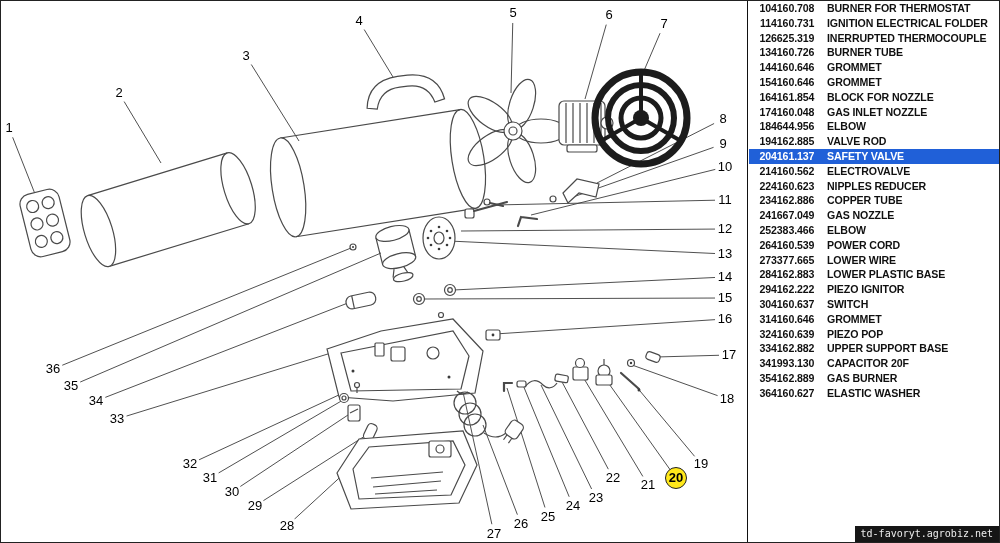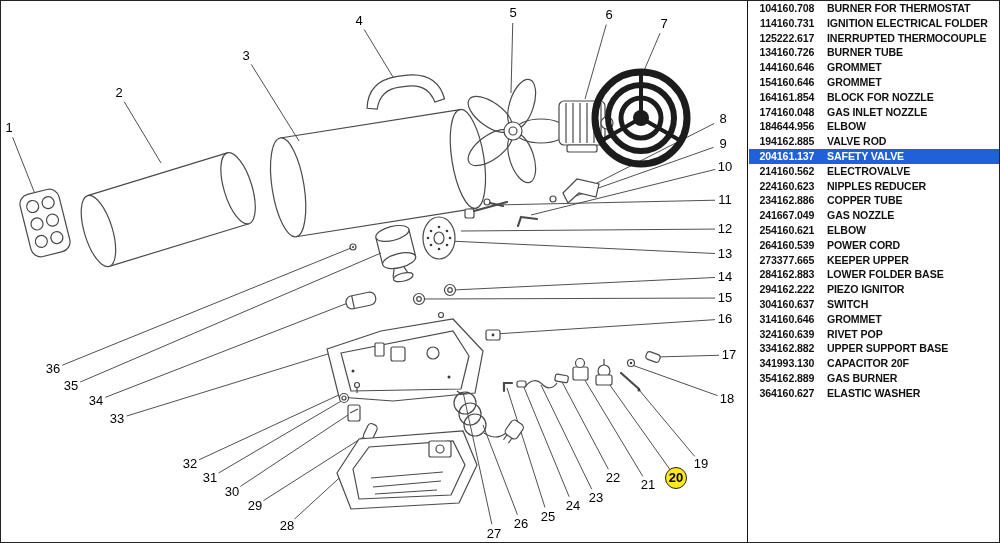--- a/index.html
+++ b/index.html
@@ -357,21 +357,21 @@
             <td class="col-part">4160.708</td>
             <td class="col-desc">BURNER FOR THERMOSTAT</td>
           </tr>
           <tr>
             <td class="col-item">11</td>
             <td class="col-part">4160.731</td>
             <td class="col-desc">IGNITION ELECTRICAL FOLDER</td>
           </tr>
           <tr>
             <td class="col-item">12</td>
-            <td class="col-part">5222.617</td>
+            <td class="col-part">6625.319</td>
             <td class="col-desc">INERRUPTED THERMOCOUPLE</td>
           </tr>
           <tr>
             <td class="col-item">13</td>
             <td class="col-part">4160.726</td>
             <td class="col-desc">BURNER TUBE</td>
           </tr>
           <tr>
             <td class="col-item">14</td>
             <td class="col-part">4160.646</td>
@@ -422,57 +422,57 @@
             <td class="col-part">4162.886</td>
             <td class="col-desc">COPPER TUBE</td>
           </tr>
           <tr>
             <td class="col-item">24</td>
             <td class="col-part">1667.049</td>
             <td class="col-desc">GAS NOZZLE</td>
           </tr>
           <tr>
             <td class="col-item">25</td>
-            <td class="col-part">4160.621</td>
+            <td class="col-part">2383.466</td>
             <td class="col-desc">ELBOW</td>
           </tr>
           <tr>
             <td class="col-item">26</td>
             <td class="col-part">4160.539</td>
             <td class="col-desc">POWER CORD</td>
           </tr>
           <tr>
             <td class="col-item">27</td>
             <td class="col-part">3377.665</td>
-            <td class="col-desc">KEEPER UPPER</td>
+            <td class="col-desc">LOWER WIRE</td>
           </tr>
           <tr>
             <td class="col-item">28</td>
             <td class="col-part">4162.883</td>
-            <td class="col-desc">LOWER FOLDER BASE</td>
+            <td class="col-desc">LOWER PLASTIC BASE</td>
           </tr>
           <tr>
             <td class="col-item">29</td>
             <td class="col-part">4162.222</td>
             <td class="col-desc">PIEZO IGNITOR</td>
           </tr>
           <tr>
             <td class="col-item">30</td>
             <td class="col-part">4160.637</td>
             <td class="col-desc">SWITCH</td>
           </tr>
           <tr>
             <td class="col-item">31</td>
             <td class="col-part">4160.646</td>
             <td class="col-desc">GROMMET</td>
           </tr>
           <tr>
             <td class="col-item">32</td>
             <td class="col-part">4160.639</td>
-            <td class="col-desc">RIVET POP</td>
+            <td class="col-desc">PIEZO POP</td>
           </tr>
           <tr>
             <td class="col-item">33</td>
             <td class="col-part">4162.882</td>
             <td class="col-desc">UPPER SUPPORT BASE</td>
           </tr>
           <tr>
             <td class="col-item">34</td>
             <td class="col-part">1993.130</td>
             <td class="col-desc">CAPACITOR 20F</td>
@@ -484,14 +484,15 @@
           </tr>
           <tr>
             <td class="col-item">36</td>
             <td class="col-part">4160.627</td>
             <td class="col-desc">ELASTIC WASHER</td>
           </tr>
         </tbody>
     </table>
   </div>
 
+  <div class="watermark">td-favoryt.agrobiz.net</div>
 
 </div>
 
 </body></html>

